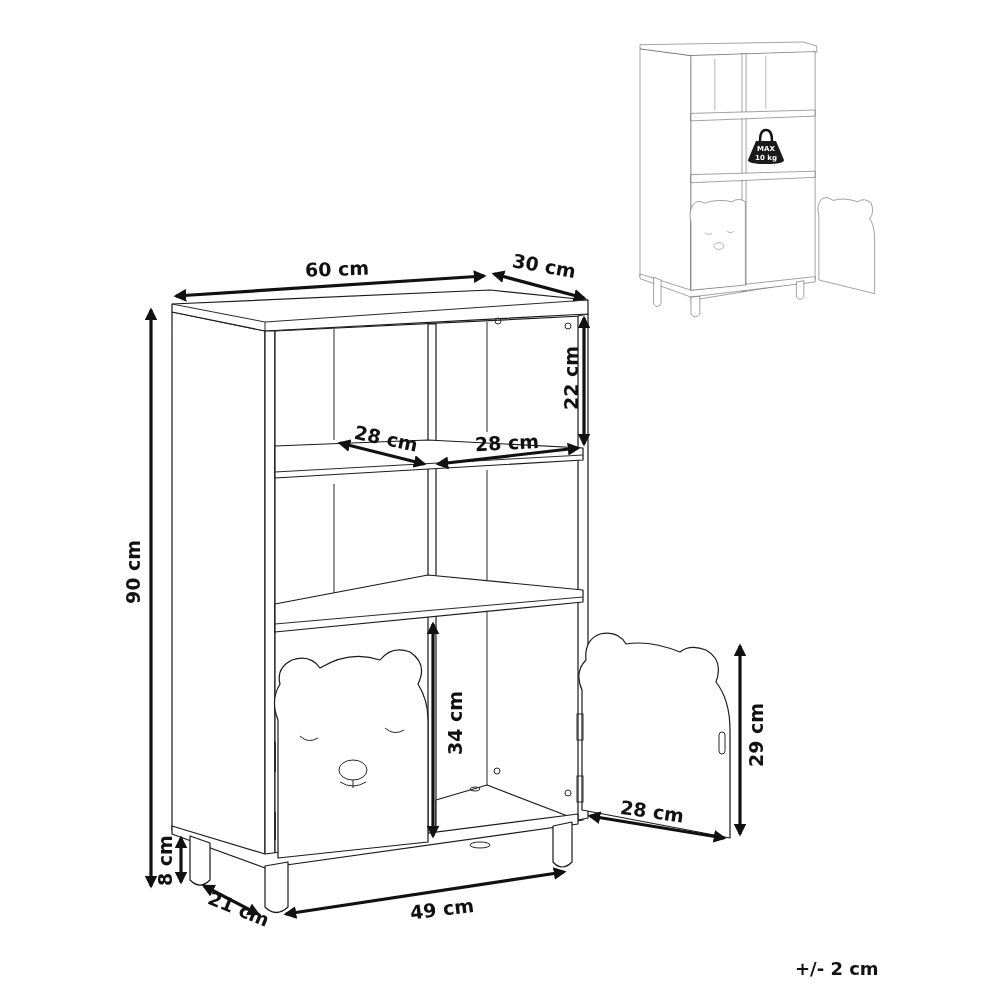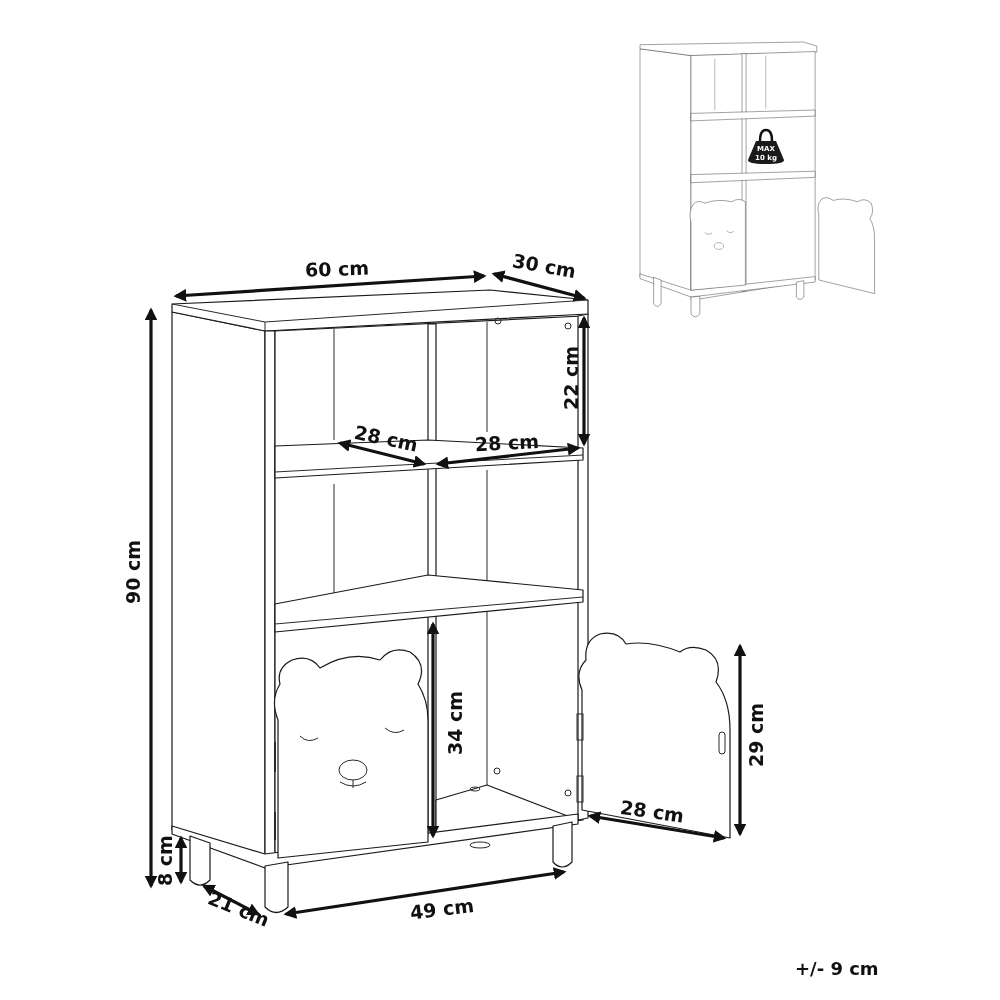--- a/index.html
+++ b/index.html
@@ -133,13 +133,13 @@
   </g>
 
   <g>
     <path d="M760,141 Q760,130 766,130 Q772,130 772,141" fill="none" stroke="#111" stroke-width="2.5"></path>
     <path d="M756,141 L776,141 L784,160 Q784,164 766,164 Q748,164 748,160 Z" fill="#1a1a1a"></path>
     <text x="766" y="151" text-anchor="middle" font-family="DejaVu Sans, sans-serif" font-weight="bold" font-size="7" fill="#fff">MAX</text>
     <text x="766" y="160" text-anchor="middle" font-family="DejaVu Sans, sans-serif" font-weight="bold" font-size="7" fill="#fff">10 kg</text>
   </g>
 </svg>
 
-<div class="tol">+/- 9 cm</div>
+<div class="tol">+/- 2 cm</div>
 
 </body></html>

